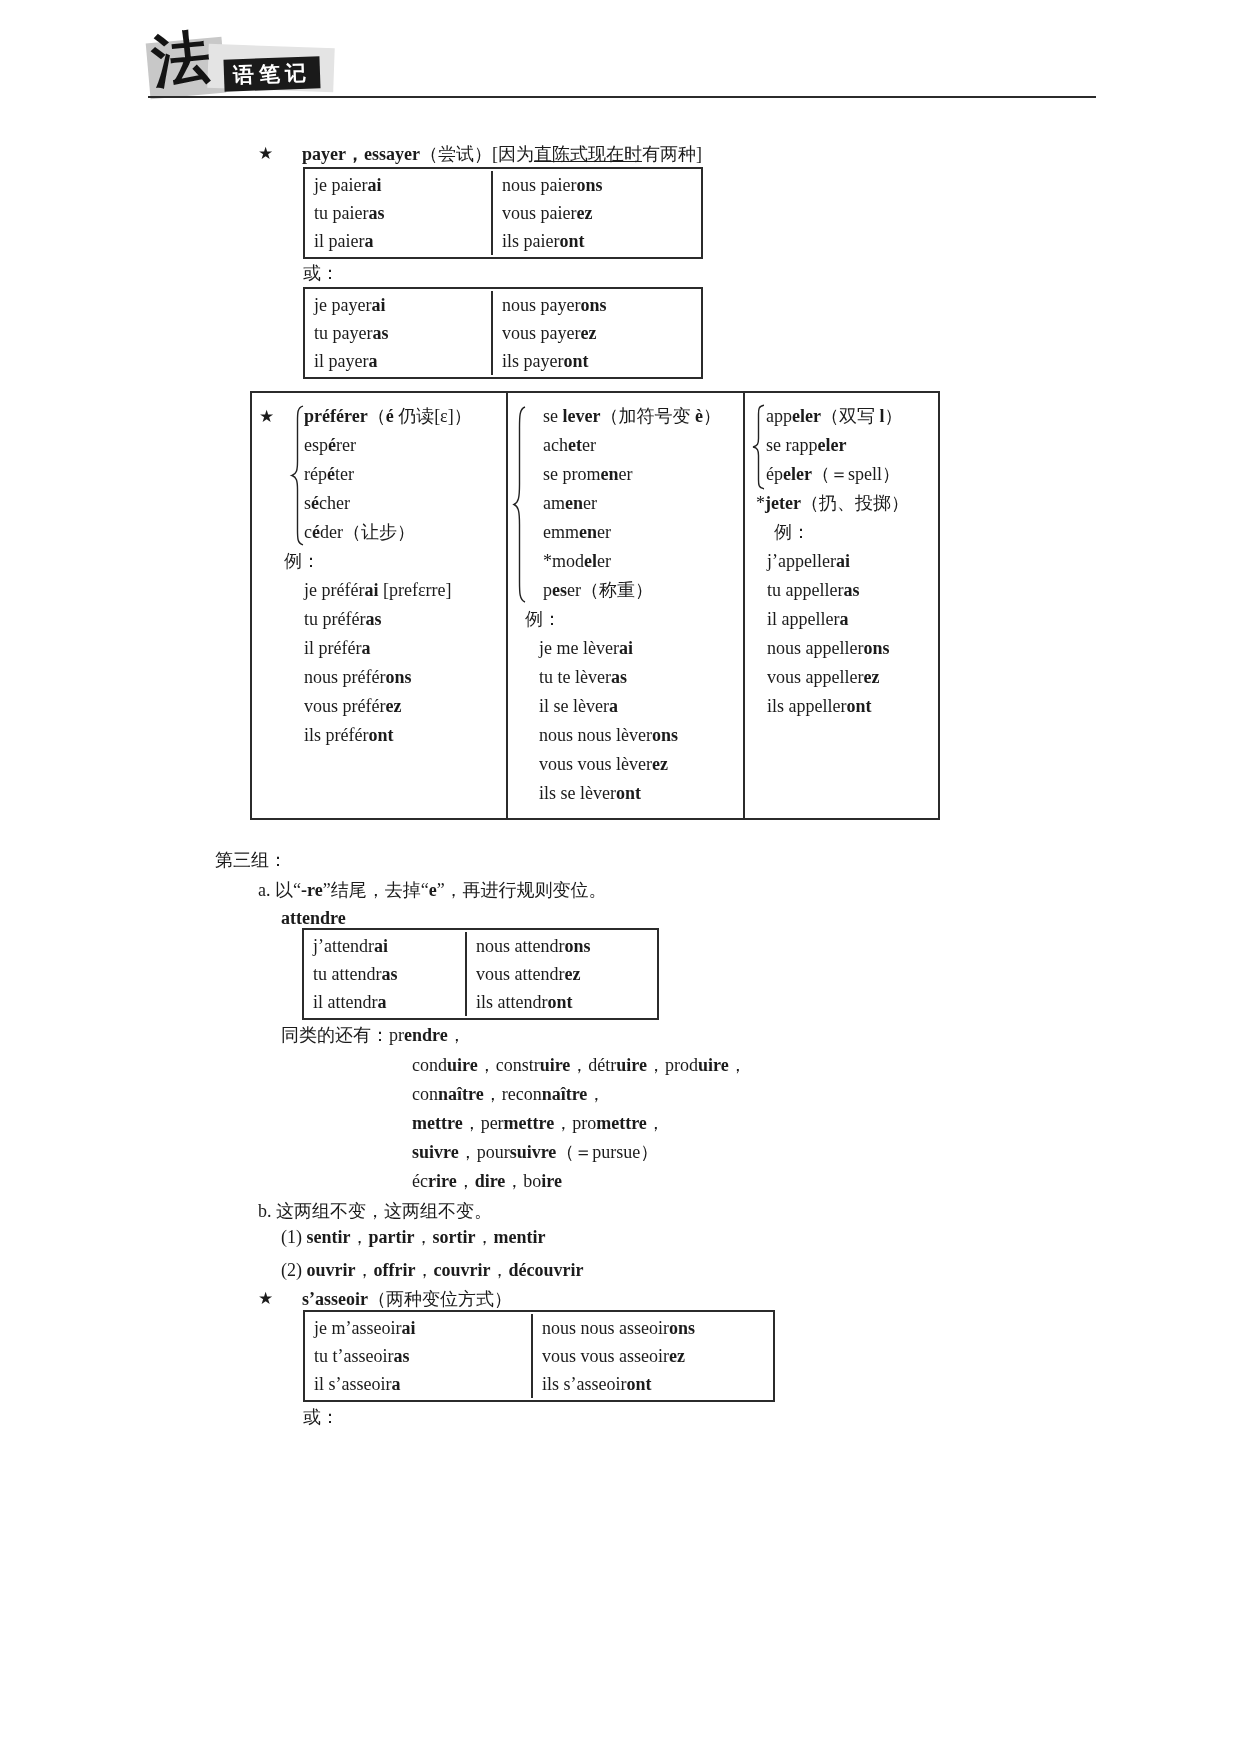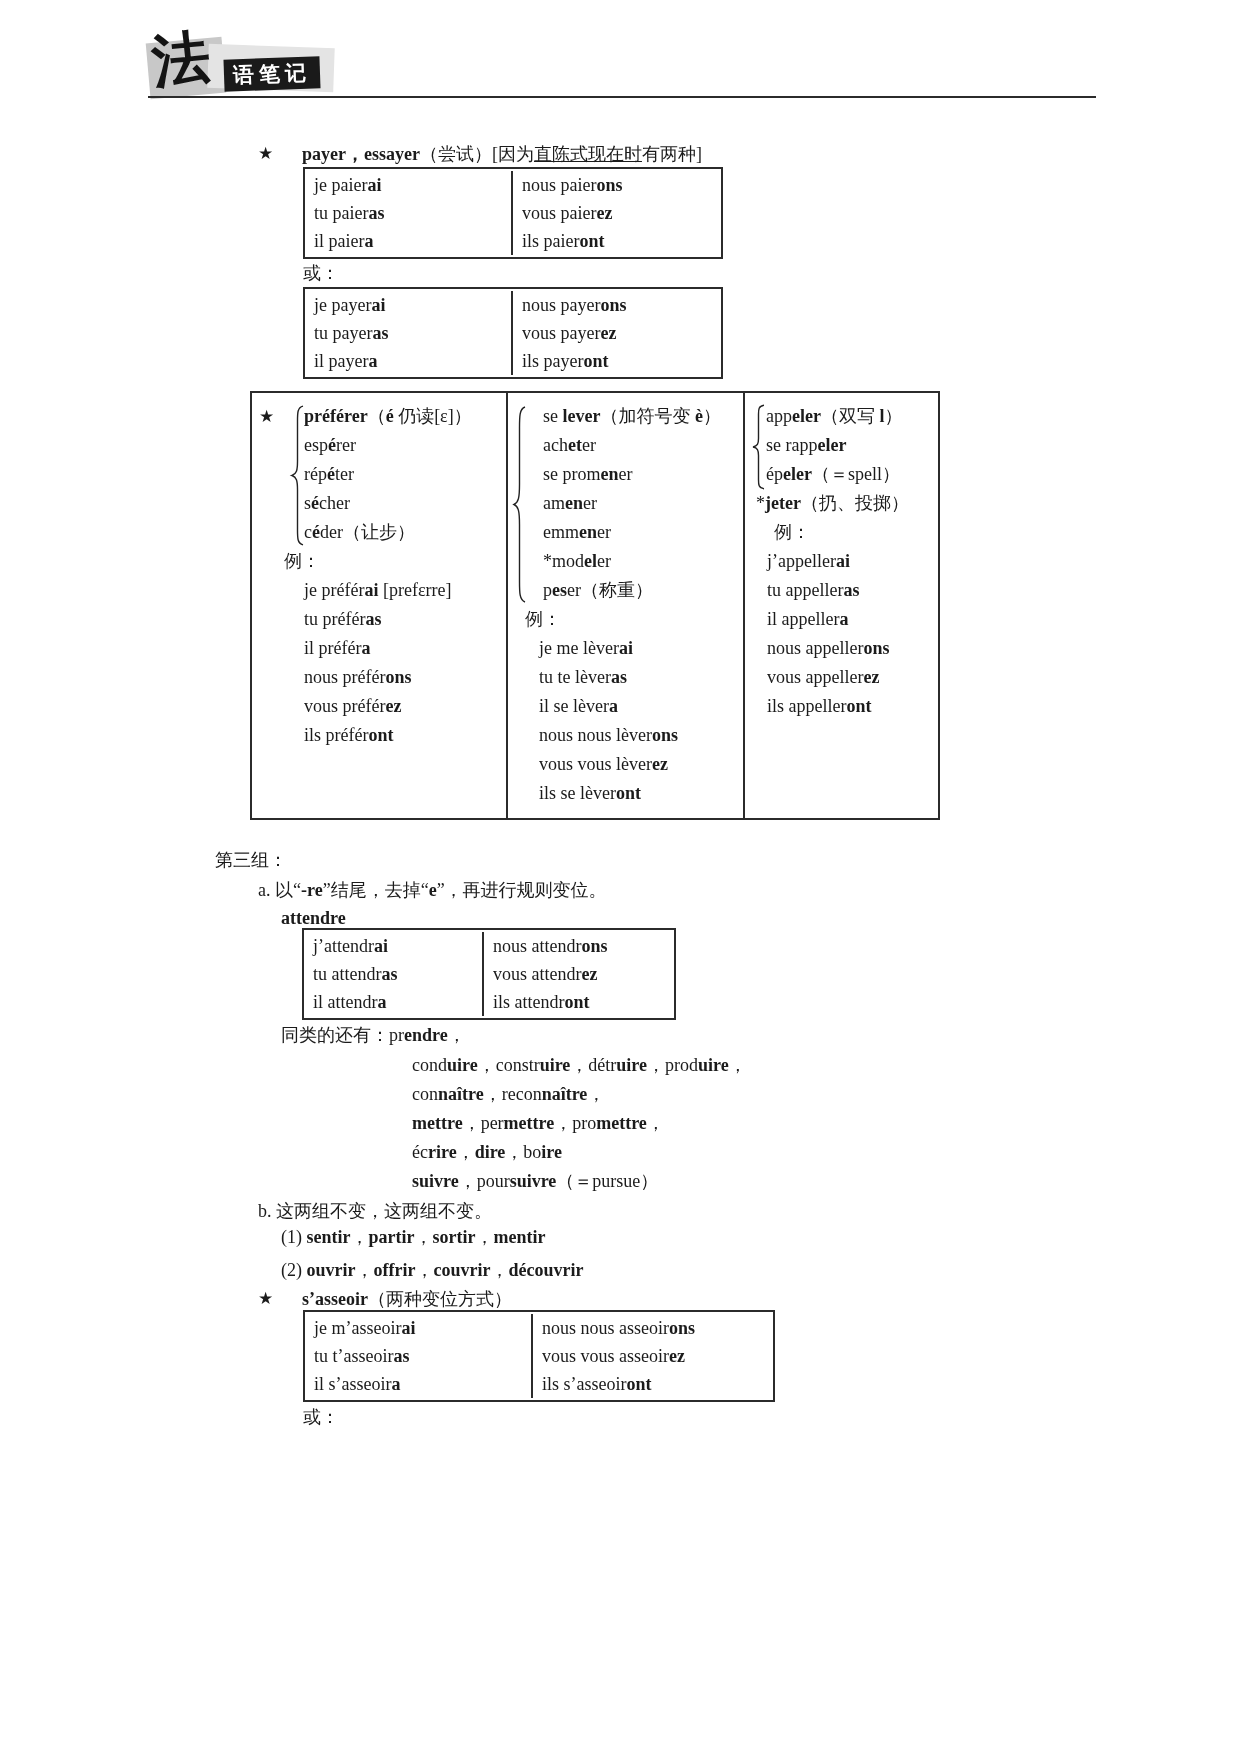--- a/index.html
+++ b/index.html
@@ -24,23 +24,23 @@
   .logo-small { position:absolute; left:78px; top:24px; background:#1a1a1a; color:#ffffff;
                 font-size:21px; font-weight:700; padding:2px 9px; letter-spacing:5px;
                 transform:rotate(-2deg); font-family:"DejaVu Sans",sans-serif; white-space:nowrap; }
   .header-rule { position:absolute; left:148px; top:96px; width:948px; height:2px; background:#2b2b2b; }
 
   
   .ctable { position:absolute; border:2px solid #2b2b2b; padding:2px 0; background:#fff; }
   .ctable .trow { display:flex; }
   .ctable .tcell { line-height:28px; padding:0 9px; white-space:nowrap; }
   .ctable .tcell.first { border-right:2px solid #2b2b2b; }
-  .t-payer .tcell.first { width:208px; }
+  .t-payer .tcell.first { width:188px; }
   .t-payer .tcell.last  { width:208px; }
-  .t-attendre .tcell.first { width:180px; }
+  .t-attendre .tcell.first { width:163px; }
   .t-attendre .tcell.last  { width:190px; }
   .t-asseoir .tcell.first { width:228px; }
   .t-asseoir .tcell.last  { width:240px; }
 
   
   .big-table { position:absolute; left:250px; top:391px; width:690px; border:2px solid #2b2b2b; display:flex; background:#fff; }
   .bcol { position:relative; padding:9px 0 10px; }
   .bcol1 { width:256px; border-right:2px solid #2b2b2b; }
   .bcol2 { width:237px; border-right:2px solid #2b2b2b; }
   .bcol3 { flex:1; }
@@ -189,22 +189,22 @@
         <div class="tcell first">il attendr<span class="bold">a</span></div>
         <div class="tcell last">ils attendr<span class="bold">ont</span></div>
       </div>
     </div>
 
   <div class="line" style="left:281px;top:1022px;">同类的还有：pr<span class="bold">endre</span>，</div>
   <div class="linestack" style="left:412px;top:1051px;">
       <div class="tline">cond<span class="bold">uire</span>，constr<span class="bold">uire</span>，détr<span class="bold">uire</span>，prod<span class="bold">uire</span>，</div>
       <div class="tline">con<span class="bold">naître</span>，recon<span class="bold">naître</span>，</div>
       <div class="tline"><span class="bold">mettre</span>，per<span class="bold">mettre</span>，pro<span class="bold">mettre</span>，</div>
+      <div class="tline"><span class="bold">suivre</span>，pour<span class="bold">suivre</span>（＝pursue）</div>
       <div class="tline">éc<span class="bold">rire</span>，<span class="bold">dire</span>，bo<span class="bold">ire</span></div>
-      <div class="tline"><span class="bold">suivre</span>，pour<span class="bold">suivre</span>（＝pursue）</div>
     </div>
 
   <div class="line" style="left:258px;top:1198px;">b. 这两组不变，这两组不变。</div>
   <div class="line" style="left:281px;top:1224px;">(1) <span class="bold">sentir</span>，<span class="bold">partir</span>，<span class="bold">sortir</span>，<span class="bold">mentir</span></div>
   <div class="line" style="left:281px;top:1257px;">(2) <span class="bold">ouvrir</span>，<span class="bold">offrir</span>，<span class="bold">couvrir</span>，<span class="bold">découvrir</span></div>
 
   <span class="abs star" style="left:258px;top:1288px;">★</span>
   <div class="line" style="left:302px;top:1286px;"><span class="bold">s’asseoir</span>（两种变位方式）</div>
 
   <div class="ctable t-asseoir" style="left:303px;top:1310px;">

